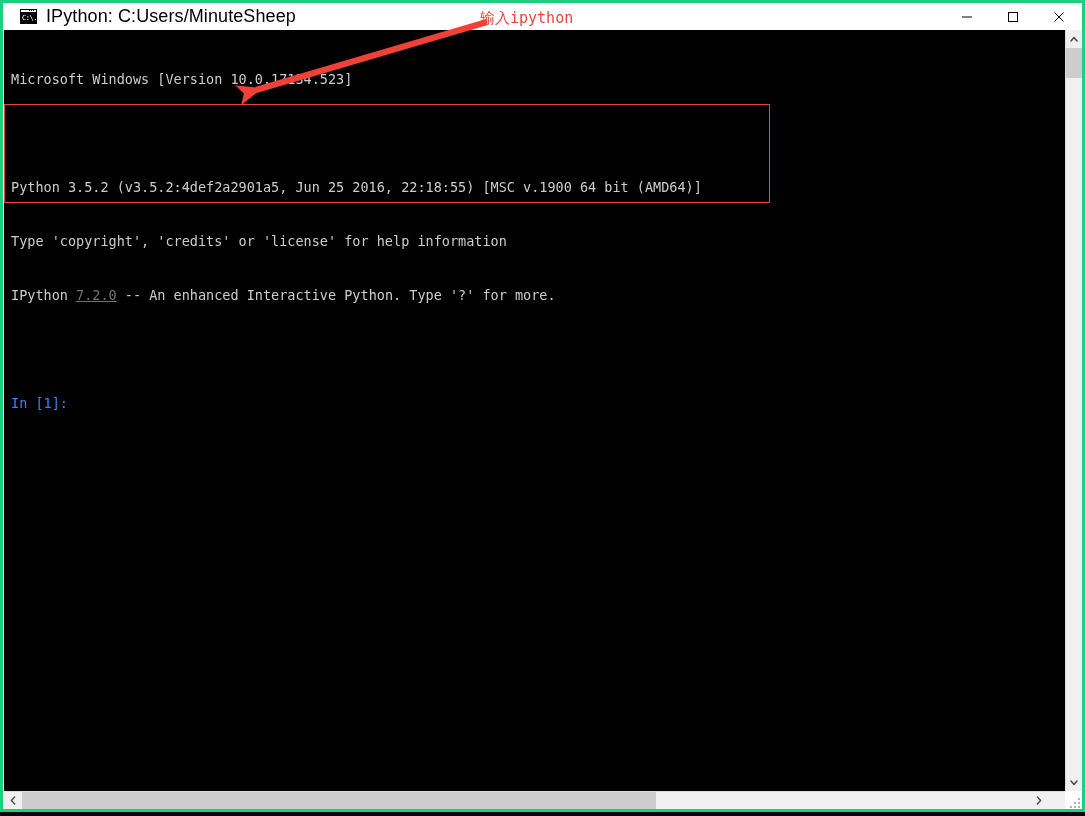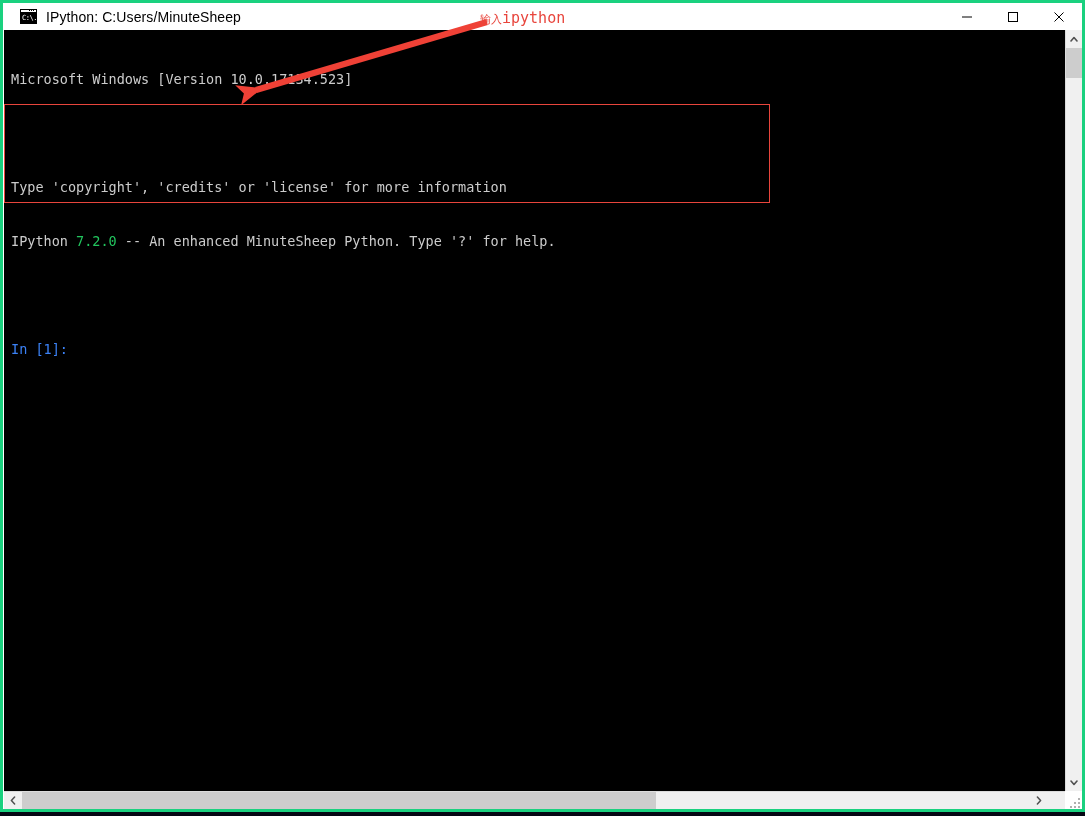--- a/index.html
+++ b/index.html
@@ -98,21 +98,21 @@
     line-height: 10px;
     letter-spacing: -0.5px;
     text-align: left;
     padding-left: 1px;
     box-sizing: border-box;
     overflow: hidden;
   }
 
   .title-text {
     font-family: "Liberation Sans", sans-serif;
-    font-size: 14px;
+    font-size: 18px;
     color: #000000;
     letter-spacing: 0.1px;
     white-space: nowrap;
     text-align: right;
   }
 
   .win-controls {
     position: absolute;
     right: 0px;
     top: 0px;
@@ -150,21 +150,21 @@
     font-size: 13.5px;
     line-height: 18px;
     color: #cccccc;
     white-space: pre;
     letter-spacing: 0px;
   }
   .console-text .line { height: 18px; }
   .console-text .blank { height: 18px; }
   .c-white  { color: #cccccc; }
   .c-green  { color: #3b82f6; }
-  .c-cyan   { color: #22c55e; }
+  .c-cyan   { color: #737373; text-decoration: underline; }
 
   
   .vscroll {
     position: absolute;
     right: 3px;
     top: 30px;
     width: 17px;
     height: 761px;
     background: #f0f0f0;
     border-left: 1px solid #dcdcdc;
@@ -242,21 +242,21 @@
     left: 480px;
     top: 9px;
     font-size: 15px;
     color: #e8453c;
     font-family: "DejaVu Sans Mono", "Liberation Sans", sans-serif;
     white-space: nowrap;
     letter-spacing: 0px;
   }
   .annot-label .cjk {
     font-family: "DejaVu Sans", sans-serif;
-    font-size: 11px;
+    font-size: 15px;
   }
 
   .annot-svg {
     position: absolute;
     left: 0; top: 0;
     width: 1085px; height: 816px;
     pointer-events: none;
   }
 
   .redbox {
@@ -311,22 +311,23 @@
             <line x1="10.5" y1="1.5" x2="1.5" y2="10.5" stroke="#000" stroke-width="1"></line>
           </svg>
         </button>
       </div>
     </div>
 
     <div class="console">
       <div class="console-text">
         <div class="line c-white">Microsoft Windows [Version 10.0.17134.523]</div>
         <div class="blank">&nbsp;</div>
-        <div class="line c-white">Type 'copyright', 'credits' or 'license' for more information</div>
-        <div class="line"><span class="c-white">IPython </span><span class="c-cyan">7.2.0</span><span class="c-white"> -- An enhanced MinuteSheep Python. Type '?' for help.</span></div>
+        <div class="line c-white">Python 3.5.2 (v3.5.2:4def2a2901a5, Jun 25 2016, 22:18:55) [MSC v.1900 64 bit (AMD64)]</div>
+        <div class="line c-white">Type 'copyright', 'credits' or 'license' for help information</div>
+        <div class="line"><span class="c-white">IPython </span><span class="c-cyan">7.2.0</span><span class="c-white"> -- An enhanced Interactive Python. Type '?' for more.</span></div>
         <div class="blank">&nbsp;</div>
         <div class="line c-green">In [1]:</div>
       </div>
     </div>
 
     <div class="vscroll">
       <div class="arrow-up">
         <svg width="8" height="6" viewBox="0 0 8 6">
           <path d="M1 5 L4 1.5 L7 5" fill="none" stroke="#505050" stroke-width="1.6" stroke-linecap="round" stroke-linejoin="round"></path>
         </svg>

